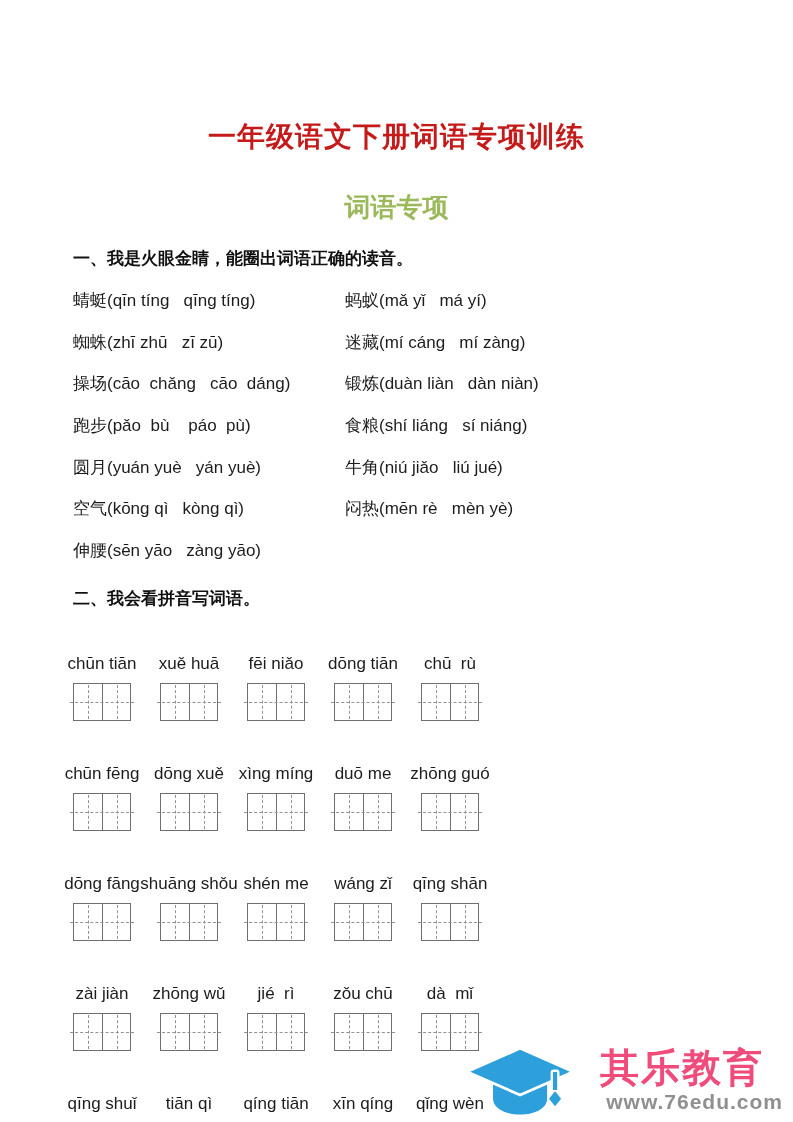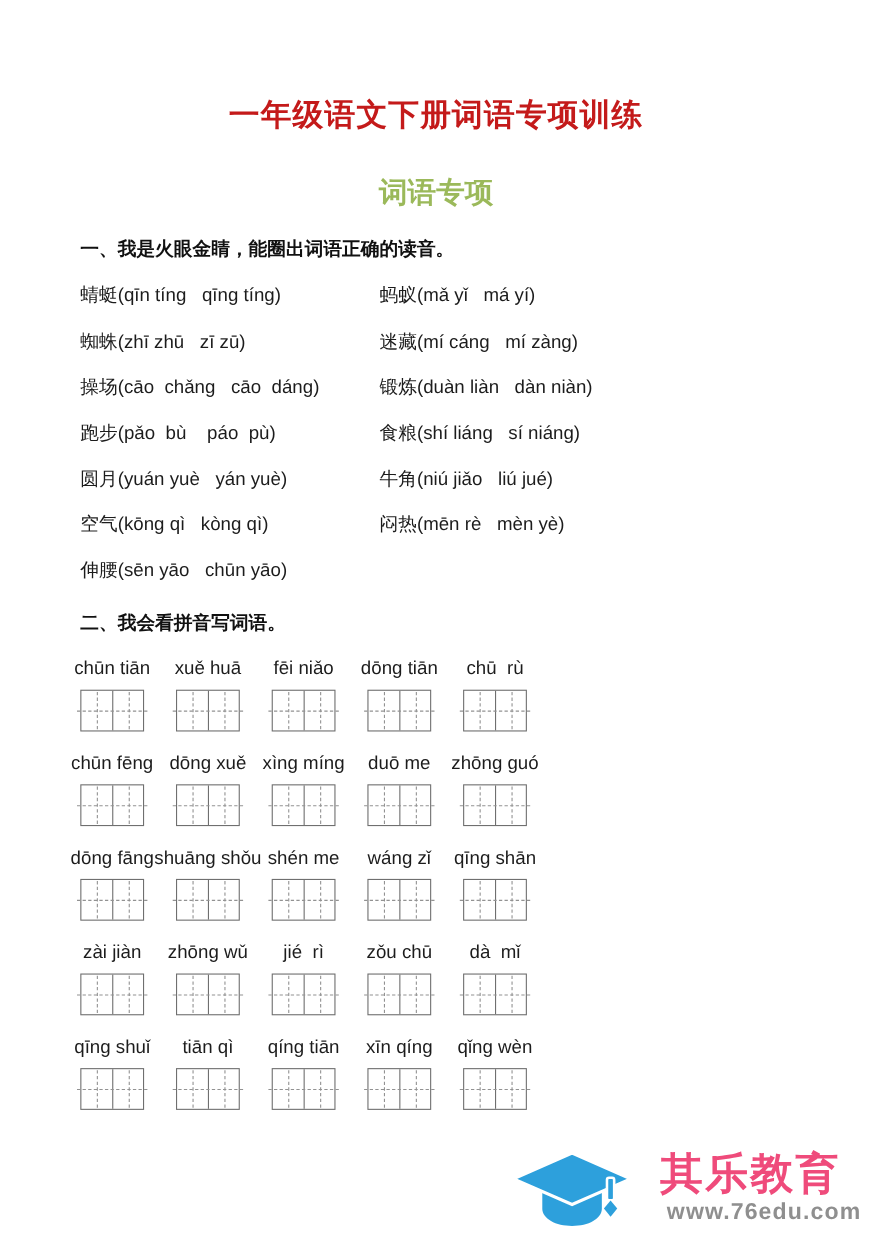--- a/index.html
+++ b/index.html
@@ -6,21 +6,21 @@
   html,body { background:#ffffff; }
   body {
     width:793px; height:1122px;
     font-family:"Liberation Sans","DejaVu Sans",sans-serif;
     color:#1c1c1c;
     overflow:hidden;
   }
   .page {
     position:relative;
     width:793px; height:1122px;
-    padding:86px 40px 0 73px;
+    padding:118px 40px 0 73px;
   }
   .doc-title {
     text-align:center;
     font-size:28px; font-weight:bold;
     color:#c41a1a;
     letter-spacing:1px;
     margin-left:-33px; 
   }
   .doc-subtitle {
     text-align:center;
@@ -43,21 +43,21 @@
 
   .py-rows { margin-top:20px; }
   .py-row {
     display:flex;
     gap:29px;
     margin-bottom:19px;
     align-items:flex-start;
   }
   .py-col {
     flex:0 0 58px; width:58px;
-    display:flex; flex-direction:column; align-items:center;
+    display:flex; flex-direction:column; align-items:center;margin-top:24px;
   }
   .py-label {
     font-size:17px; white-space:pre; line-height:20px;
     margin-bottom:9px;
     width:max-content;
   }
   .grid-box {
     position:relative;
     display:flex;
     width:58px; height:38px;
@@ -124,21 +124,21 @@
     </div>
     <div class="word-row">
       <span class="word-cell left">圆月(yuán yuè   yán yuè)</span>
       <span class="word-cell right">牛角(niú jiǎo   liú jué)</span>
     </div>
     <div class="word-row">
       <span class="word-cell left">空气(kōng qì   kòng qì)</span>
       <span class="word-cell right">闷热(mēn rè   mèn yè)</span>
     </div>
     <div class="word-row">
-      <span class="word-cell left">伸腰(sēn yāo   chūn yāo)</span>
+      <span class="word-cell left">伸腰(sēn yāo   zàng yāo)</span>
       <span class="word-cell right"></span>
     </div>
   </div>
 
   <div class="sec-heading sec2-heading">二、我会看拼音写词语。</div>
 
   <div class="py-rows">
 
     <div class="py-row">
       <div class="py-col">

